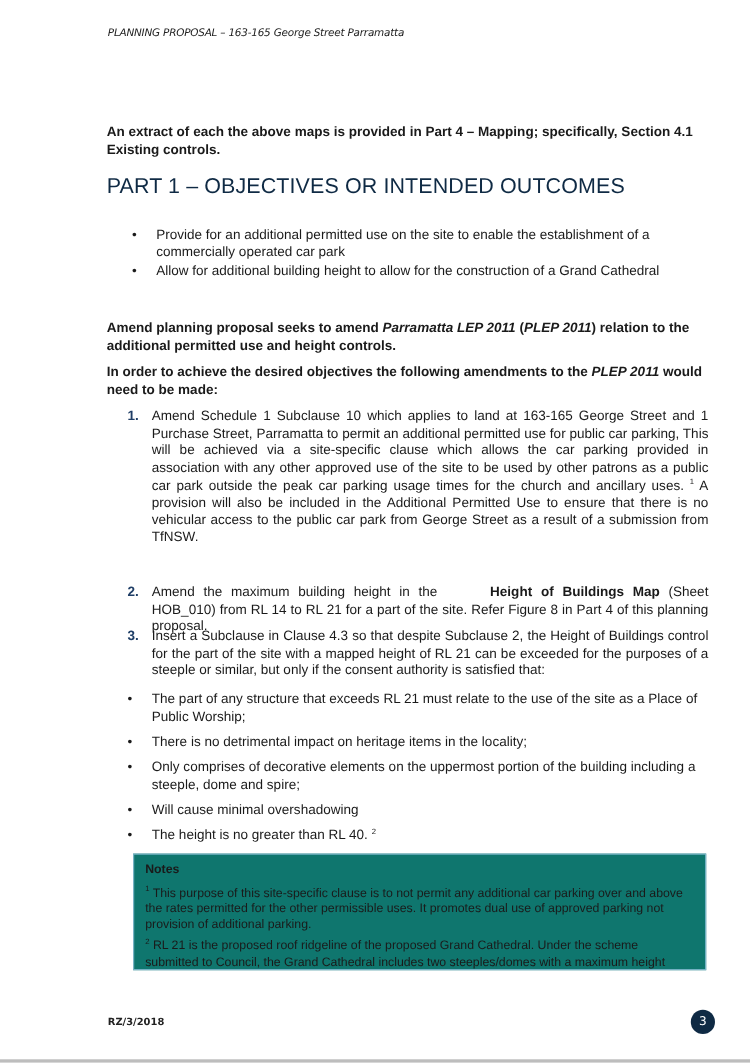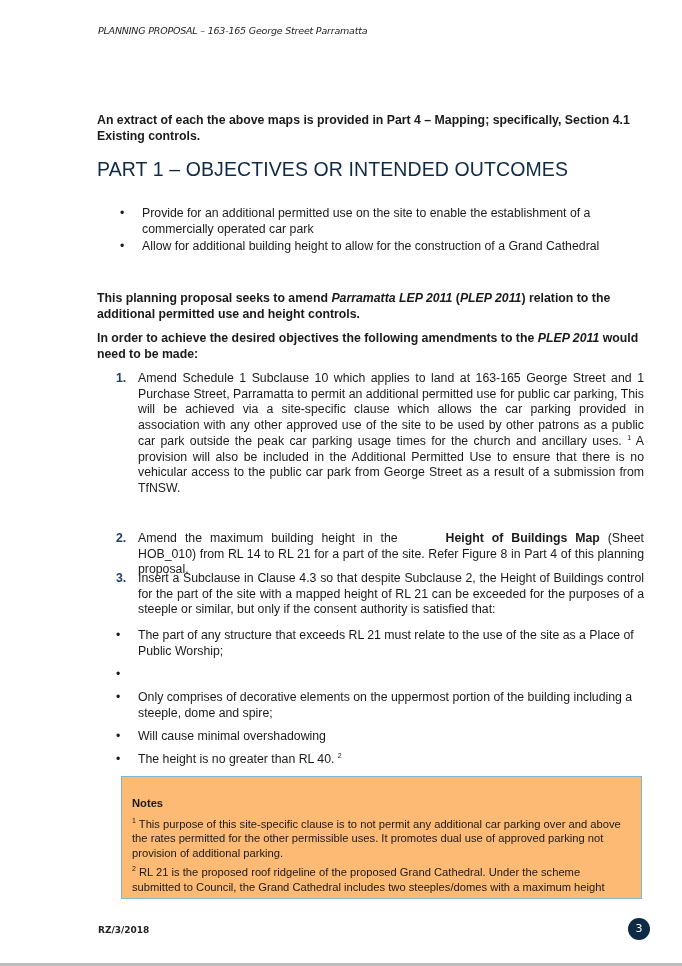--- a/index.html
+++ b/index.html
@@ -32,23 +32,23 @@
   .num-list .num { position: absolute; left: 0; top: 0; font-weight: bold; color: #1f3e66; }
   .n1 { top: 371px; }
   .n2 { top: 531px; }
   .n3 { top: 571px; }
   .cond-list { position: absolute; left: 116px; width: 528px; margin: 0; padding: 0; list-style: none; font-size: 12.3px; line-height: 15.7px; }
   .cond-list li { position: relative; padding-left: 22px; }
   .cond-list li .dot { position: absolute; left: 0; top: 0; }
   .c1 { top: 628px; } .c2 { top: 667px; } .c3 { top: 690px; } .c4 { top: 729px; } .c5 { top: 752px; }
   sup { font-size: 7px; vertical-align: 5px; line-height: 0; }
   .notes-box {
-    position: absolute; left: 121px; top: 776px; width: 521px; height: 123px;
-    background: #fdba74; border: 1px solid #7fb8cc; box-sizing: border-box;
-    padding: 19px 10px 0 10px; font-size: 11.2px; line-height: 14.5px; color: #1a1a1a; overflow: hidden;
+    position: absolute; left: 121px; top: 776px; width: 521px; height: 106px;
+    background: #0f766e; border: 1px solid #7fb8cc; box-sizing: border-box;
+    padding: 7px 10px 0 10px; font-size: 11.2px; line-height: 14.5px; color: #1a1a1a; overflow: hidden;
   }
   .notes-title { font-weight: bold; margin-bottom: 6px; }
   .note-p { margin: 0 0 5px 0; }
   .footer-ref { position: absolute; left: 98px; top: 925px; font-size: 9px; font-weight: bold; color: #222; font-family: "DejaVu Sans", sans-serif; }
   .page-badge {
     position: absolute; left: 628px; top: 918px; width: 22px; height: 22px; border-radius: 50%;
     background: #0f2a44; color: #fff; font-size: 11px; line-height: 22px; text-align: center;
     font-family: "DejaVu Sans", sans-serif;
   }
   i, em { font-style: italic; }
@@ -70,21 +70,21 @@
       <span class="dot">•</span>
       <span>Provide for an additional permitted use on the site to enable the establishment of a commercially operated car park</span>
     </li>
     <li>
       <span class="dot">•</span>
       <span>Allow for additional building height to allow for the construction of a Grand Cathedral</span>
     </li>
   </ul>
 
 
-  <p class="body-text p-part2a" style="margin:0"><span>This planning proposal seeks to amend </span><i>Parramatta LEP 2011</i><span> (</span><i>PLEP 2011</i><span>) relation to the additional permitted use and height controls.</span></p>
+  <p class="body-text p-part2a" style="margin:0"><span>Amend planning proposal seeks to amend </span><i>Parramatta LEP 2011</i><span> (</span><i>PLEP 2011</i><span>) relation to the additional permitted use and height controls.</span></p>
 
   <p class="body-text p-part2b" style="margin:0"><span>In order to achieve the desired objectives the following amendments to the </span><i>PLEP 2011</i><span> would need to be made:</span></p>
 
   <ul class="num-list n1">
     <li>
       <span class="num">1.</span>
       <span>Amend Schedule 1 Subclause 10 which applies to land at 163-165 George Street and 1 Purchase Street, Parramatta to permit an additional permitted use for public car parking, This will be achieved via a site-specific clause which allows the car parking provided in association with any other approved use of the site to be used by other patrons as a public car park outside the peak car parking usage times for the church and ancillary uses. </span><sup>1</sup><span> A provision will also be included in the Additional Permitted Use to ensure that there is no vehicular access to the public car park from George Street as a result of a submission from TfNSW.</span>
     </li>
   </ul>
 
@@ -99,21 +99,21 @@
     <li>
       <span class="num">3.</span>
       <span>Insert a Subclause in Clause 4.3 so that despite Subclause 2, the Height of Buildings control for the part of the site with a mapped height of RL 21 can be exceeded for the purposes of a steeple or similar, but only if the consent authority is satisfied that:</span>
     </li>
   </ul>
 
   <ul class="cond-list c1">
     <li><span class="dot">•</span><span>The part of any structure that exceeds RL 21 must relate to the use of the site as a Place of Public Worship;</span></li>
   </ul>
   <ul class="cond-list c2">
-    <li><span class="dot">•</span></li>
+    <li><span class="dot">•</span><span>There is no detrimental impact on heritage items in the locality;</span></li>
   </ul>
   <ul class="cond-list c3">
     <li><span class="dot">•</span><span>Only comprises of decorative elements on the uppermost portion of the building including a steeple, dome and spire;</span></li>
   </ul>
   <ul class="cond-list c4">
     <li><span class="dot">•</span><span>Will cause minimal overshadowing</span></li>
   </ul>
   <ul class="cond-list c5">
     <li><span class="dot">•</span><span>The height is no greater than RL 40. </span><sup>2</sup></li>
   </ul>

